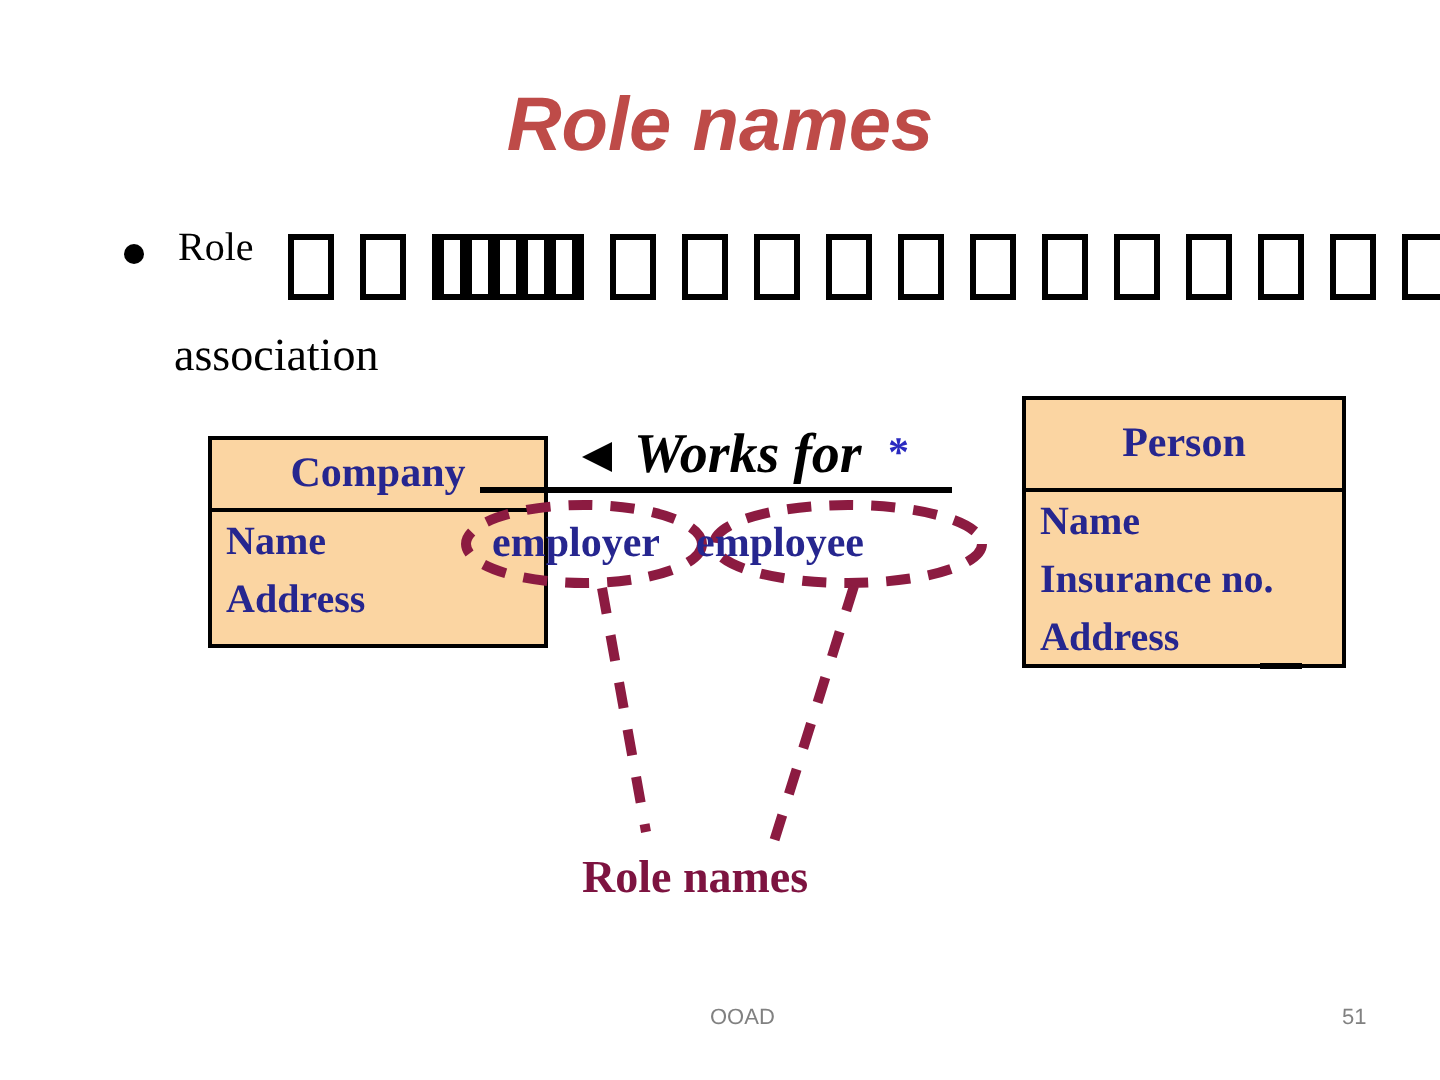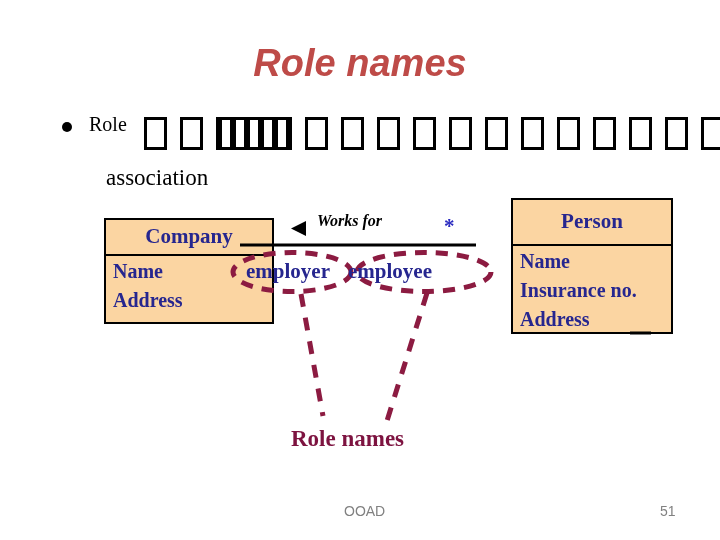--- a/index.html
+++ b/index.html
@@ -8,47 +8,47 @@
     overflow:hidden;font-family:"Liberation Serif",serif;
   }
   .abs{position:absolute;}
   .slide-title{
     left:0;right:0;top:42px;text-align:center;
     font-family:"Liberation Sans",sans-serif;font-style:italic;font-weight:bold;
     font-size:38px;color:#BE4B48;letter-spacing:0px;
   }
   .bullet-dot{left:62px;top:122px;width:10px;height:10px;background:#000;border-radius:50%;}
   .role-word{left:89px;top:113px;font-size:20px;color:#000;}
-  .assoc-word{left:87px;top:165px;font-size:23px;color:#000;margin-left:19px;}
+  .assoc-word{left:87px;top:165px;font-size:23px;color:#000;}
   .glyph-run{left:144px;top:117px;display:flex;gap:13px;align-items:flex-start;}
   .tofu{flex:0 0 auto;width:17px;height:27px;border:3px solid #000;background:#fff;}
   .tofu-cluster{flex:0 0 auto;box-sizing:border-box;height:33px;width:76px;background:#000;
     display:flex;gap:6px;padding:3px 6px;}
   .slot{width:8px;height:27px;background:#fff;}
 
   .class-box{position:absolute;background:#FBD5A2;border:2px solid #000;box-sizing:border-box;
     color:#26268F;font-weight:bold;}
   .class-title{text-align:center;border-bottom:2px solid #000;font-size:21px;}
   .company-box{left:72px;top:218px;width:170px;height:106px;margin-left:32px;}
   .company-box .class-title{height:34px;line-height:32px;}
   .person-box{left:475px;top:198px;width:162px;height:136px;margin-left:36px;}
   .person-box .class-title{height:44px;line-height:42px;}
   .class-attrs{padding:1px 20px 0 7px;font-size:20px;line-height:29px;}
   .class-attrs div{white-space:nowrap;}
 
   .svg-overlay{left:0;top:0;width:720px;height:540px;pointer-events:none;}
 
-  .works-for{left:317px;top:212px;font-size:16px;font-style:italic;font-weight:bold;color:#000;}
+  .works-for{left:317px;top:212px;font-size:28px;font-style:italic;font-weight:bold;color:#000;}
   .multiplicity{left:444px;top:214px;font-size:21px;font-weight:bold;color:#2A2AC0;}
   .role-label{font-size:21px;font-weight:bold;color:#26268F;}
   .role-left{left:246px;top:259px;}
   .role-right{left:348px;top:259px;}
   .callout-label{left:291px;top:426px;font-size:23px;font-weight:bold;color:#7D1340;}
 
-  .footer-text{font-family:"Liberation Sans",sans-serif;font-size:14px;color:#818181;}
+  .footer-text{font-family:"Liberation Sans",sans-serif;font-size:11px;color:#818181;margin-left:11px;}
   .footer-course{left:344px;top:503px;}
   .footer-page{left:660px;top:503px;}
 </style>
 </head>
 <body>
 
 <div id="slide">
 
   <div class="abs slide-title">Role names</div>
 

